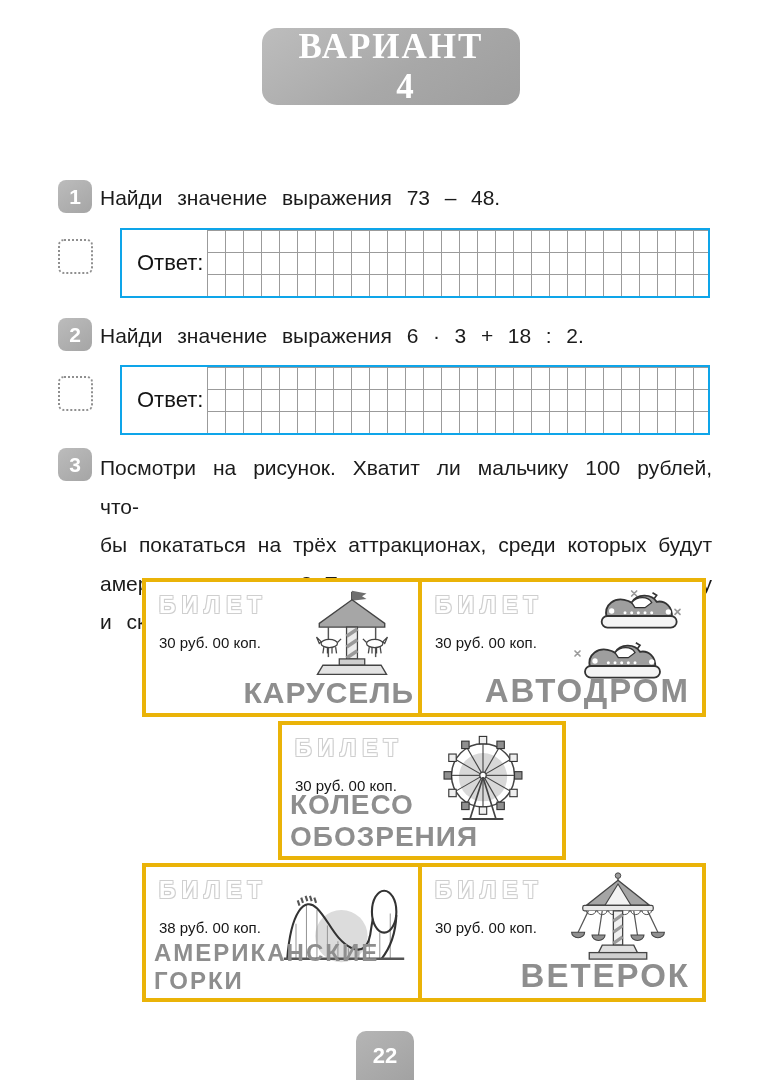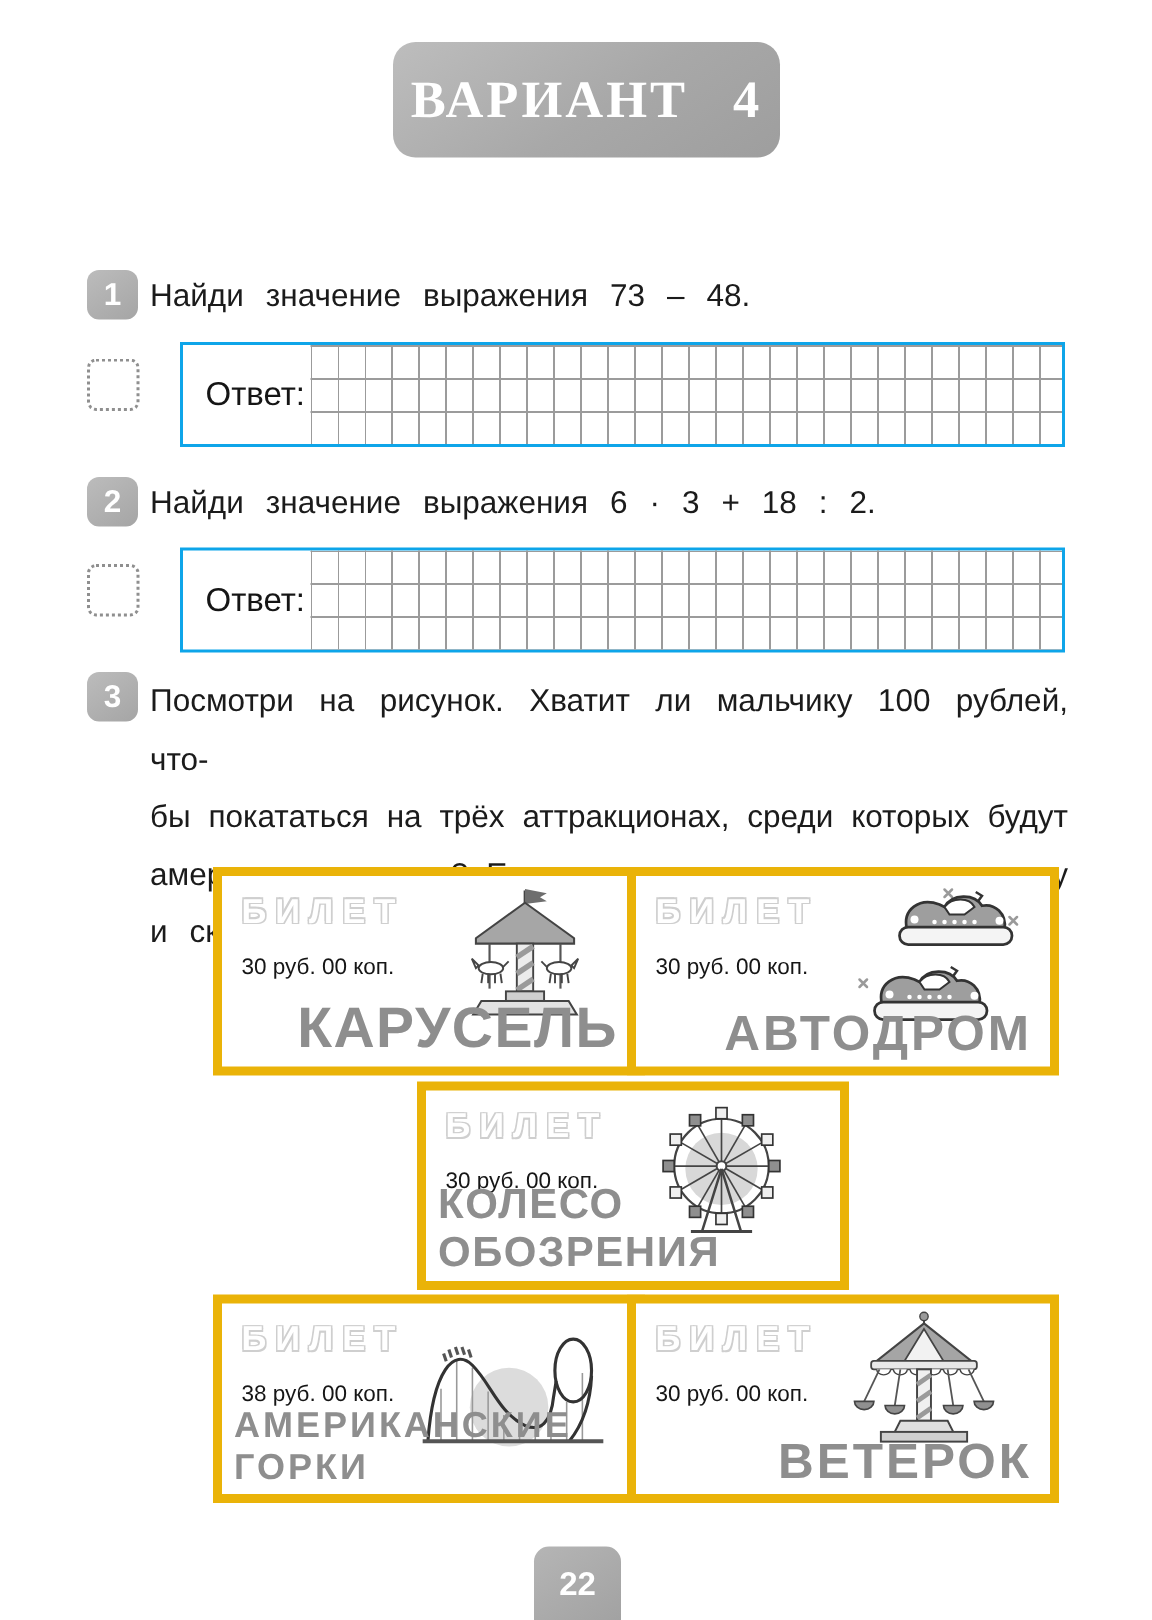--- a/index.html
+++ b/index.html
@@ -6,21 +6,21 @@
   .page{
     position:relative;width:768px;height:1080px;margin:0 auto;background:#fff;
     font-family:"Liberation Sans","DejaVu Sans",sans-serif;color:#1b1b1b;overflow:hidden;
   }
   
   .variant-header{
     position:absolute;left:262px;top:28px;width:258px;height:77px;
     background:linear-gradient(145deg,#bdbdbd 0%,#a8a8a8 55%,#9e9e9e 100%);
     border-radius:15px;display:flex;align-items:center;justify-content:center;
     font-family:"Liberation Serif","DejaVu Serif",serif;font-weight:bold;
-    font-size:35px;color:#fff;letter-spacing:2px;
+    font-size:35px;color:#fff;letter-spacing:2px;flex-direction:column;
   }
   .variant-header .num{margin-left:30px;}
   
   .task-badge{
     position:absolute;left:58px;width:34px;height:33px;border-radius:8px;
     background:linear-gradient(145deg,#bcbcbc,#a5a5a5);
     display:flex;align-items:center;justify-content:center;
     color:#fff;font-weight:bold;font-size:21px;
   }
   .task-text{
@@ -48,38 +48,38 @@
   }
   .answer-grid{
     position:absolute;left:85px;top:0;right:0;bottom:0;
     background-image:
       repeating-linear-gradient(to right,#9b9b9b 0,#9b9b9b 1px,transparent 1px,transparent 18px),
       repeating-linear-gradient(to bottom,#9b9b9b 0,#9b9b9b 1px,transparent 1px,transparent 22px);
   }
   
   .ticket{
     position:absolute;width:288px;height:139px;background:#fff;
-    border:6px solid #eab308;box-sizing:border-box;
+    border:4px solid #eab308;box-sizing:border-box;
   }
   .ticket-label{
     position:absolute;left:13px;top:10px;font-weight:bold;font-size:23px;
     letter-spacing:6px;color:#fff;
     text-shadow:-1px -1px 0 #cfcfcf,1px -1px 0 #cfcfcf,-1px 1px 0 #cfcfcf,1px 1px 0 #cfcfcf;
   }
   .ticket-price{position:absolute;left:13px;top:52px;font-size:15px;color:#161616;}
   .ticket-name{
     position:absolute;bottom:3px;font-weight:bold;color:#8e8e8e;letter-spacing:1px;
     white-space:nowrap;
   }
   .name-right{right:12px;}
   .name-justify{left:8px;right:8px;text-align:justify;text-align-last:justify;white-space:normal;}
   .ticket-icon{position:absolute;}
   .t1{left:142px;top:578px;} .t2{left:418px;top:578px;}
   .t3{left:278px;top:721px;} .t4{left:142px;top:863px;} .t5{left:418px;top:863px;}
-  .t1 .ticket-name{font-size:38px;} .t2 .ticket-name{font-size:33px;letter-spacing:2px;}
+  .t1 .ticket-name{font-size:30px;} .t2 .ticket-name{font-size:33px;letter-spacing:2px;}
   .t3 .ticket-name{font-size:28px;} .t4 .ticket-name{font-size:24px;letter-spacing:2px;}
   .t5 .ticket-name{font-size:33px;letter-spacing:2px;}
   .t1 .ticket-icon{right:18px;top:6px;width:112px;height:100px;}
   .t2 .ticket-icon{right:6px;top:4px;width:152px;height:100px;}
   .t3 .ticket-icon{right:20px;top:4px;width:118px;height:102px;}
   .t4 .ticket-icon{right:6px;top:8px;width:152px;height:96px;}
   .t5 .ticket-icon{right:28px;top:4px;width:112px;height:102px;}
   
   .page-tab{
     position:absolute;left:356px;top:1031px;width:58px;height:49px;

